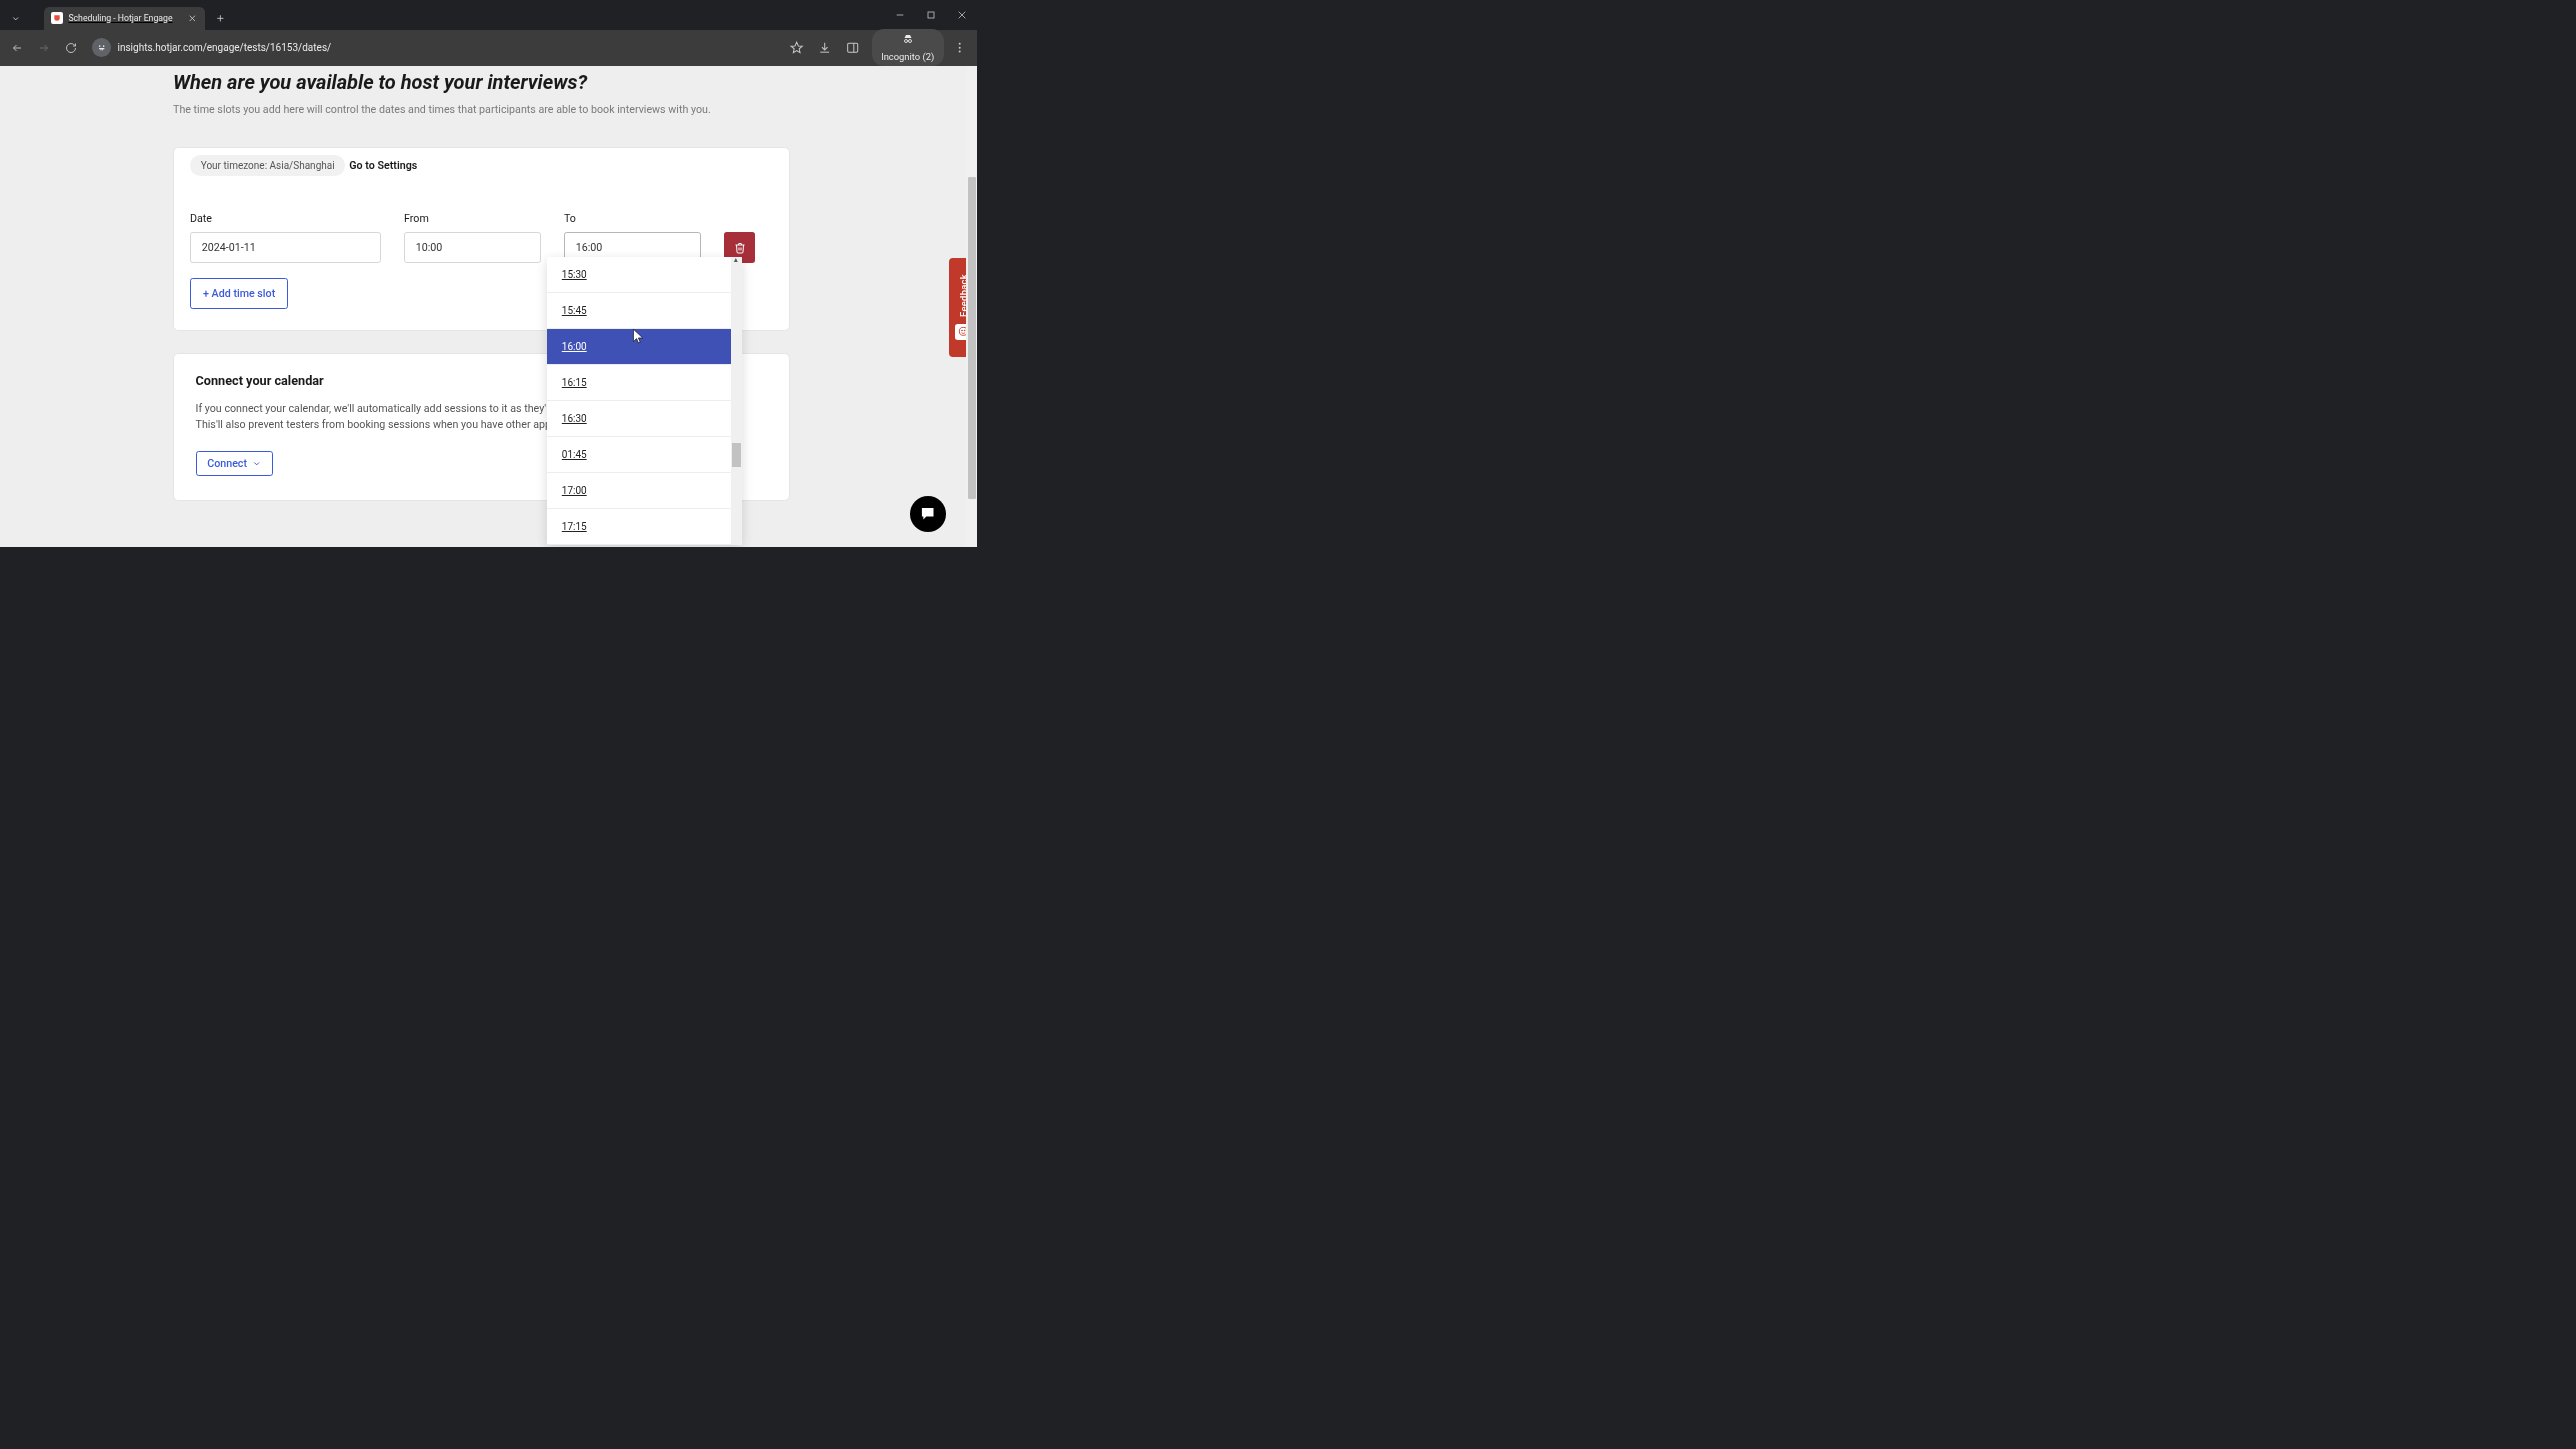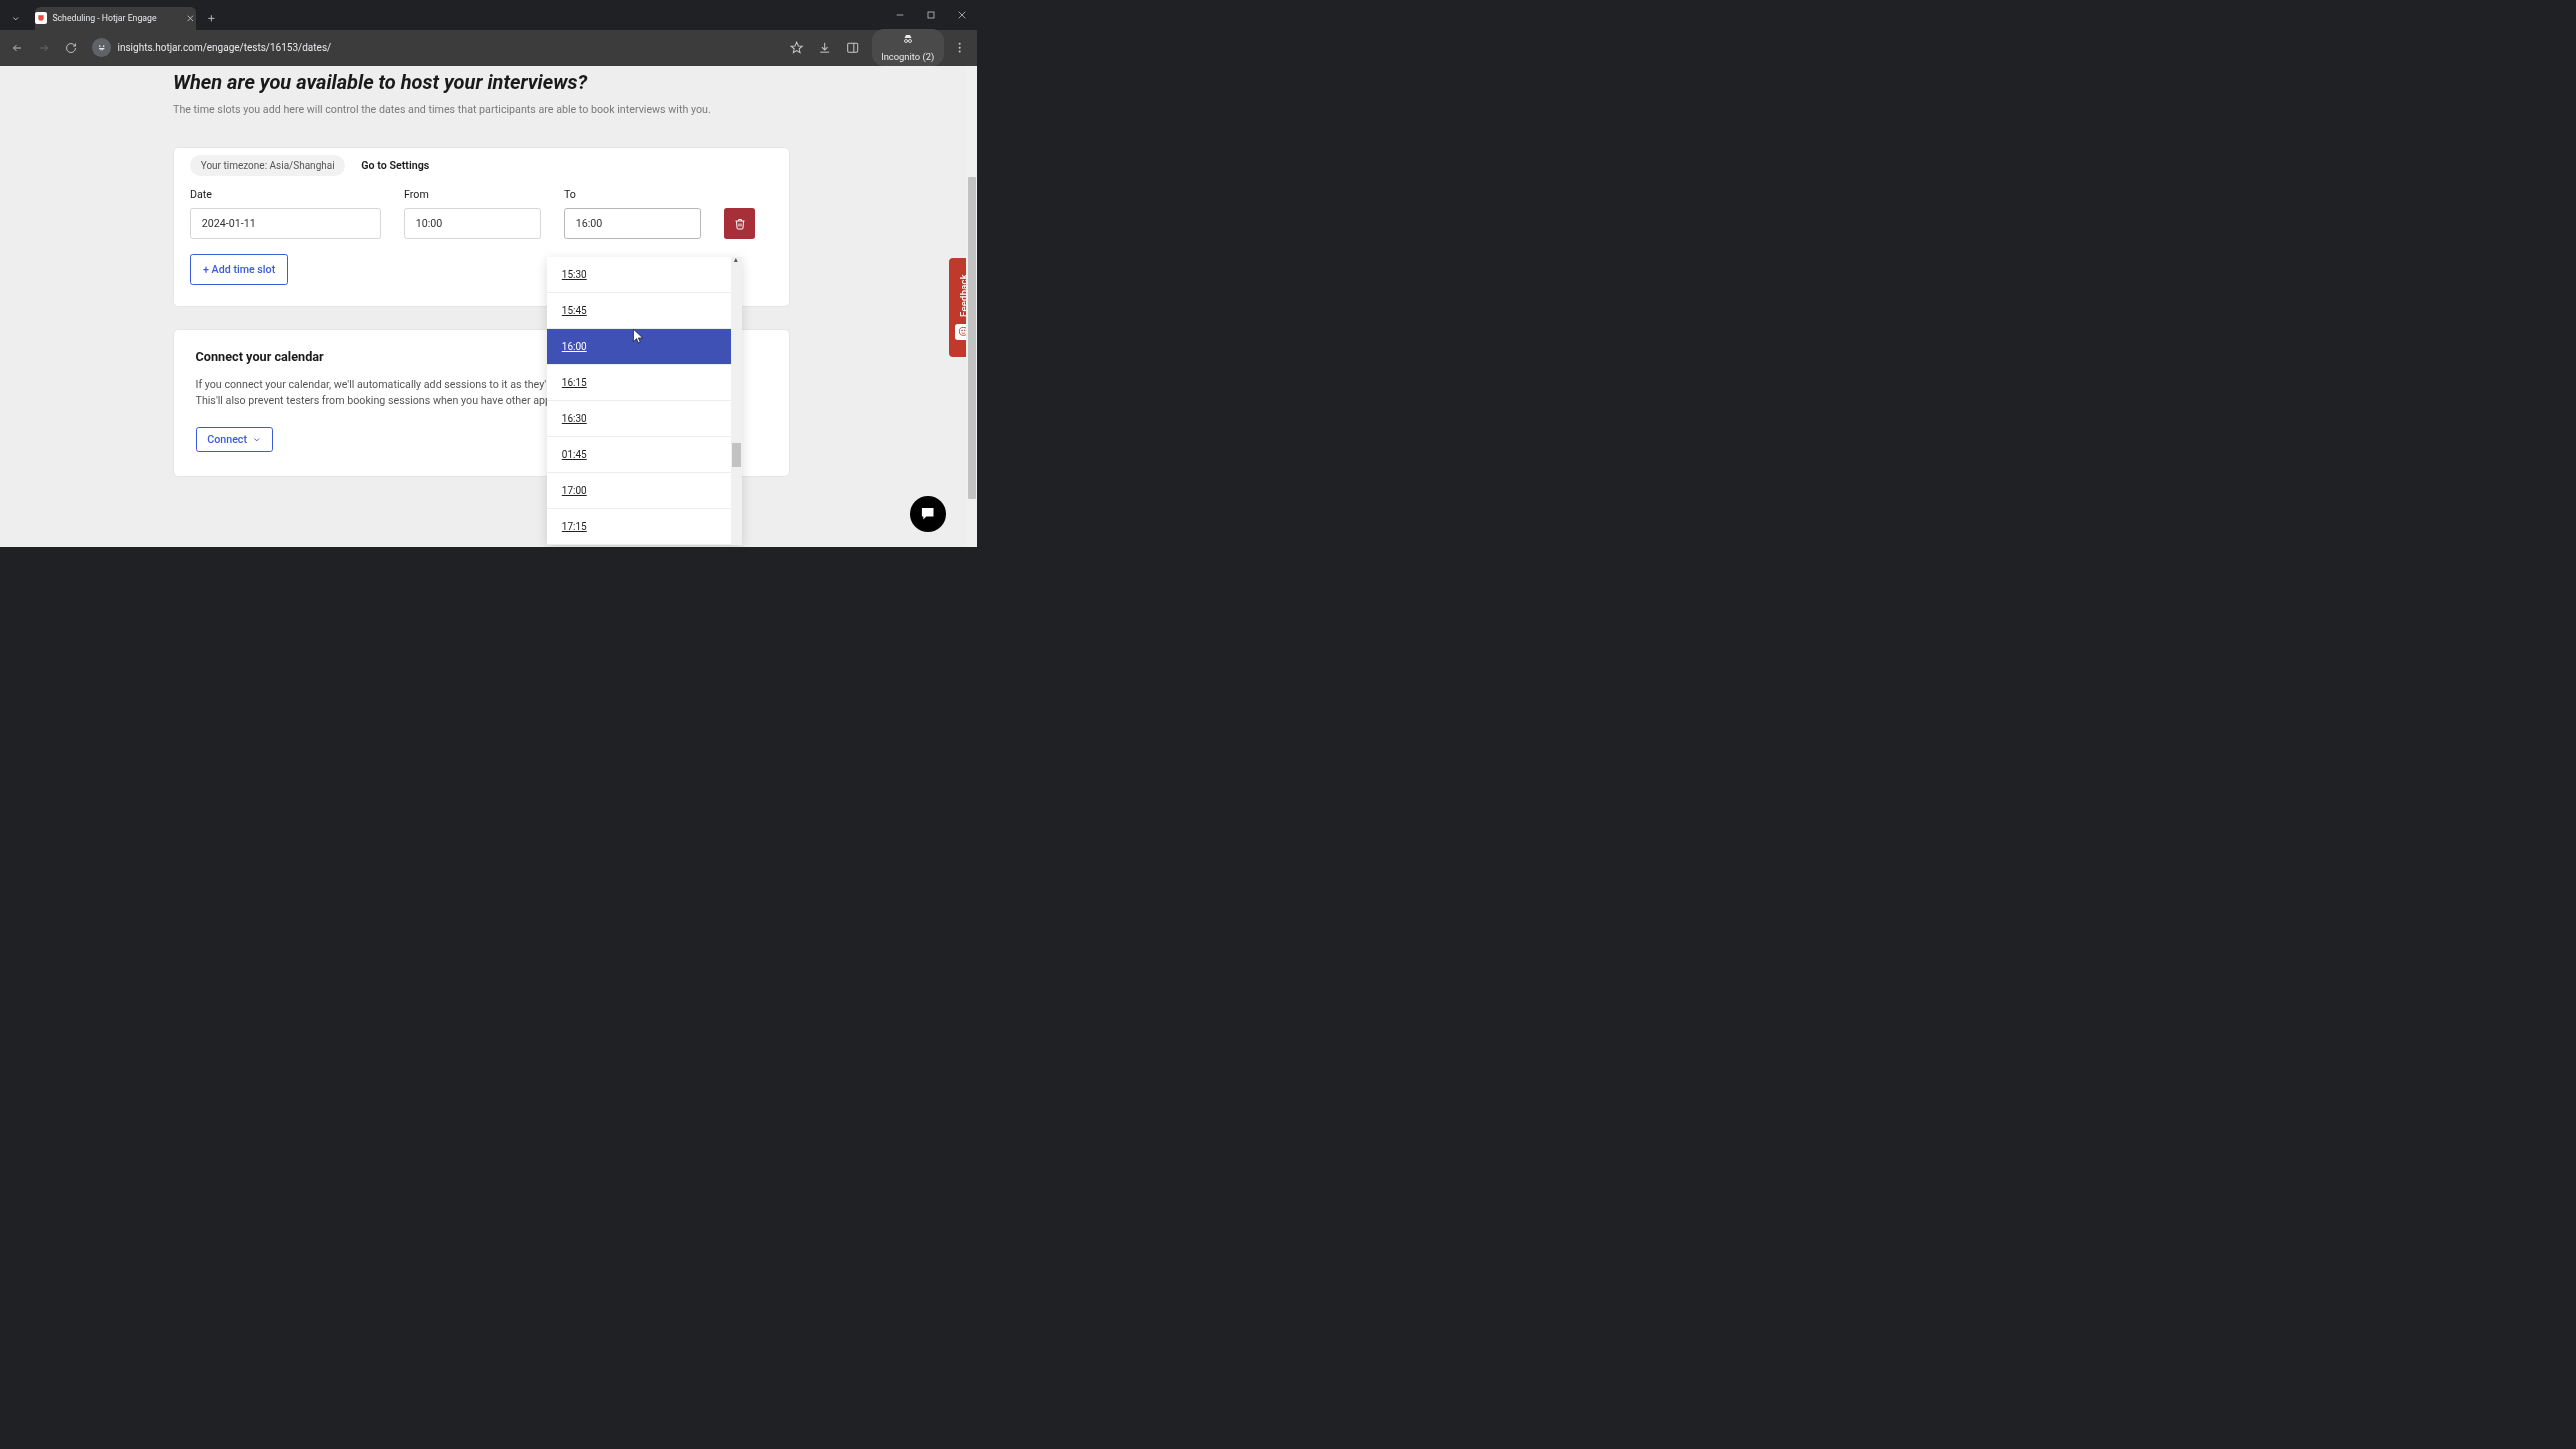--- a/index.html
+++ b/index.html
@@ -2,21 +2,21 @@
 <html style="font-size:10.7px"><head>
 <meta charset="utf-8">
 <style>
   * { box-sizing: border-box; margin: 0; padding: 0; font-family: -apple-system, BlinkMacSystemFont, "Segoe UI", Roboto, sans-serif; }
   body { background: #202124; width: 977px; height: 547px; overflow: hidden; position: relative; }
 
   
   .titlebar { height: 29.5px; background: #202124; display: flex; align-items: flex-end; padding-left: 4px; }
   .tab-drop { width: 23px; height: 21.5px; display:flex; align-items:center; justify-content:center; color:#c7c7c7; cursor:pointer; }
   .tab-drop svg { width:9.4px; height:9.4px; }
-  .tab { display:flex; align-items:center; background:#3c3c3c; height:23px; border-radius:5.4px 5.4px 0 0; padding:0 0; gap:5.4px; min-width:161px; margin-left:8px; }
+  .tab { display:flex; align-items:center; background:#3c3c3c; height:23px; border-radius:5.4px 5.4px 0 0; padding:0 7px; gap:5.4px; min-width:161px; margin-left:17px;text-decoration:underline; }
   .tab .favicon { width:12px; height:12px; background:#fff; border-radius:2px; display:flex; align-items:center; justify-content:center; }
   .tab .favicon svg { width:8px; height:8px; }
   .tab .tab-title { color:#e8eaed; font-size:8.7px; flex:1; }
   .tab .tab-close { color:#c7c7c7; width:10.7px; height:10.7px; display:flex; align-items:center; justify-content:center; cursor:pointer; }
   .new-tab { width:19px; height:19px; color:#c7c7c7; display:flex; align-items:center; justify-content:center; margin-left:5.4px; margin-bottom:2px; cursor:pointer; }
   .window-controls { margin-left:auto; display:flex; height:29.5px; }
   .window-controls .wc { width:31px; display:flex; align-items:center; justify-content:center; color:#c7c7c7; cursor:pointer; }
   .window-controls .wc svg { width:8px; height:8px; }
 
   .toolbar { height:36px; background:#3c3c3c; display:flex; align-items:center; padding:0 5.4px; gap:4px; }
@@ -34,21 +34,21 @@
   
   .viewport { position:relative; background:#eeeeef; height:482px; overflow:hidden; }
   .scrollbar-track { position:absolute; right:0; top:0; width:10.7px; height:100%; background:#f0f0f0; }
   .scrollbar-thumb { position:absolute; right:1.3px; width:8px; background:#c2c2c2; border-radius:1.3px; top:111px; height:322px; }
 
   .content { width:617px; margin-left:173px; padding-top:0; }
   .heading { font-size:20px; font-weight:700; color:#1a1a1a; margin-top:4px;font-style:italic; }
   .subheading { font-size:10.7px; color:#7a7a7a; margin-top:9.4px; }
 
   .card { background:#fff; border-radius:5.4px; border:0.7px solid #e5e5e5; margin-top:31px; padding:14.8px 16px 21.5px 16px; }
-  .tz-row { display:flex; align-items:center; gap:16px; margin-top:-8px; margin-bottom:12px;text-align:center; }
+  .tz-row { display:flex; align-items:center; gap:4px; margin-top:-8px; margin-bottom:36px;text-align:center; }
   .tz-pill { background:#f1f1f1; color:#555; font-size:10px; padding:5.4px 10.7px; border-radius:12px; }
   .tz-link { font-size:10.7px; font-weight:600; color:#1a1a1a; }
 
   .row-fields { display:flex; gap:23px; align-items:flex-end; }
   .field { display:flex; flex-direction:column; gap:6.7px; }
   .field label { font-size:10.7px; color:#1a1a1a; }
   .input { height:31px; border:0.7px solid #d6d6d6; border-radius:2.7px; padding:0 10.7px; font-size:10.7px; color:#333; background:#fff; }
   .input.date { width:191px; }
   .input.time { width:137px; }
   .input.to { width:137px; border-color:#b6b6b6; }

